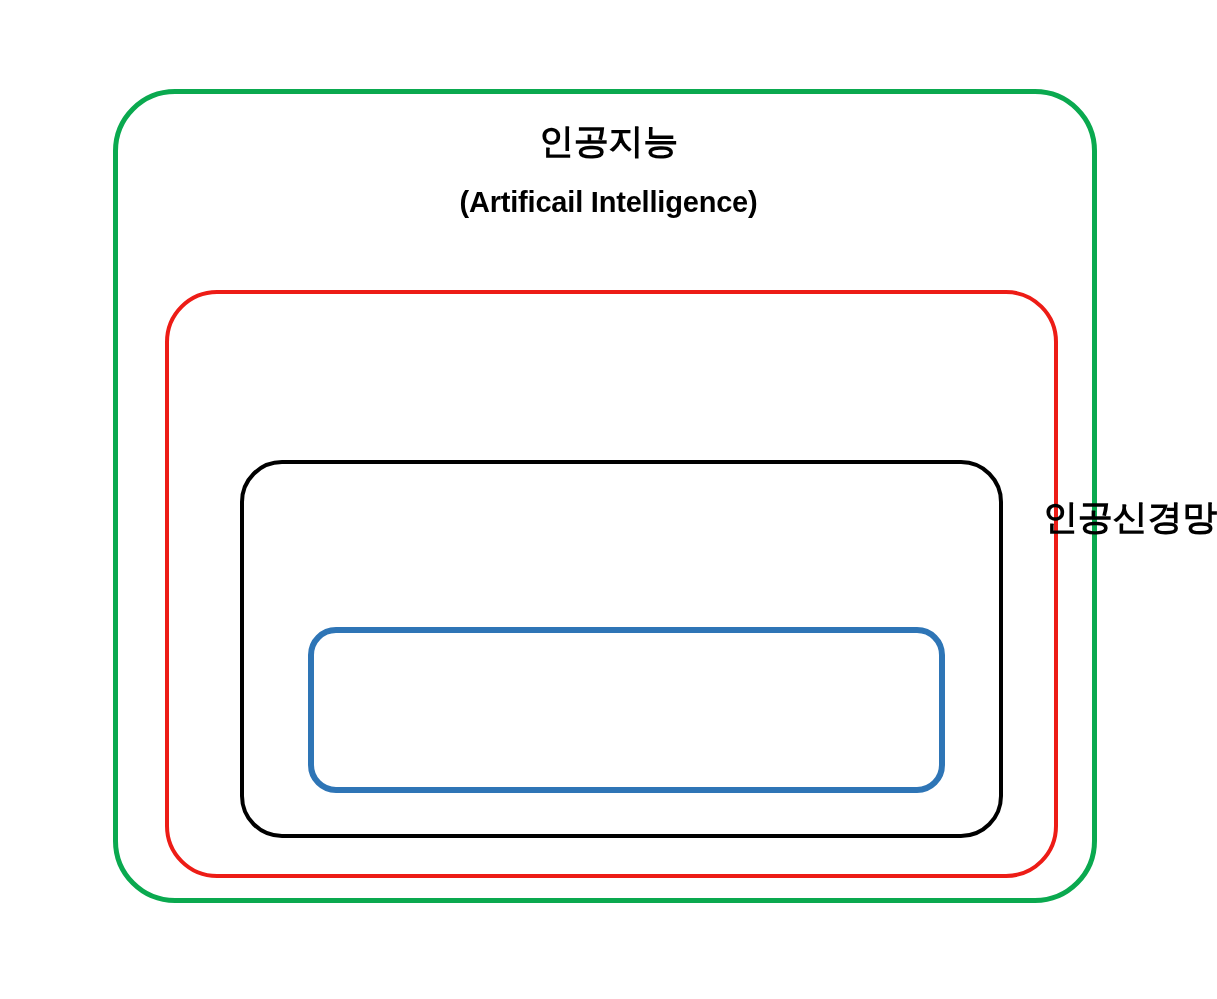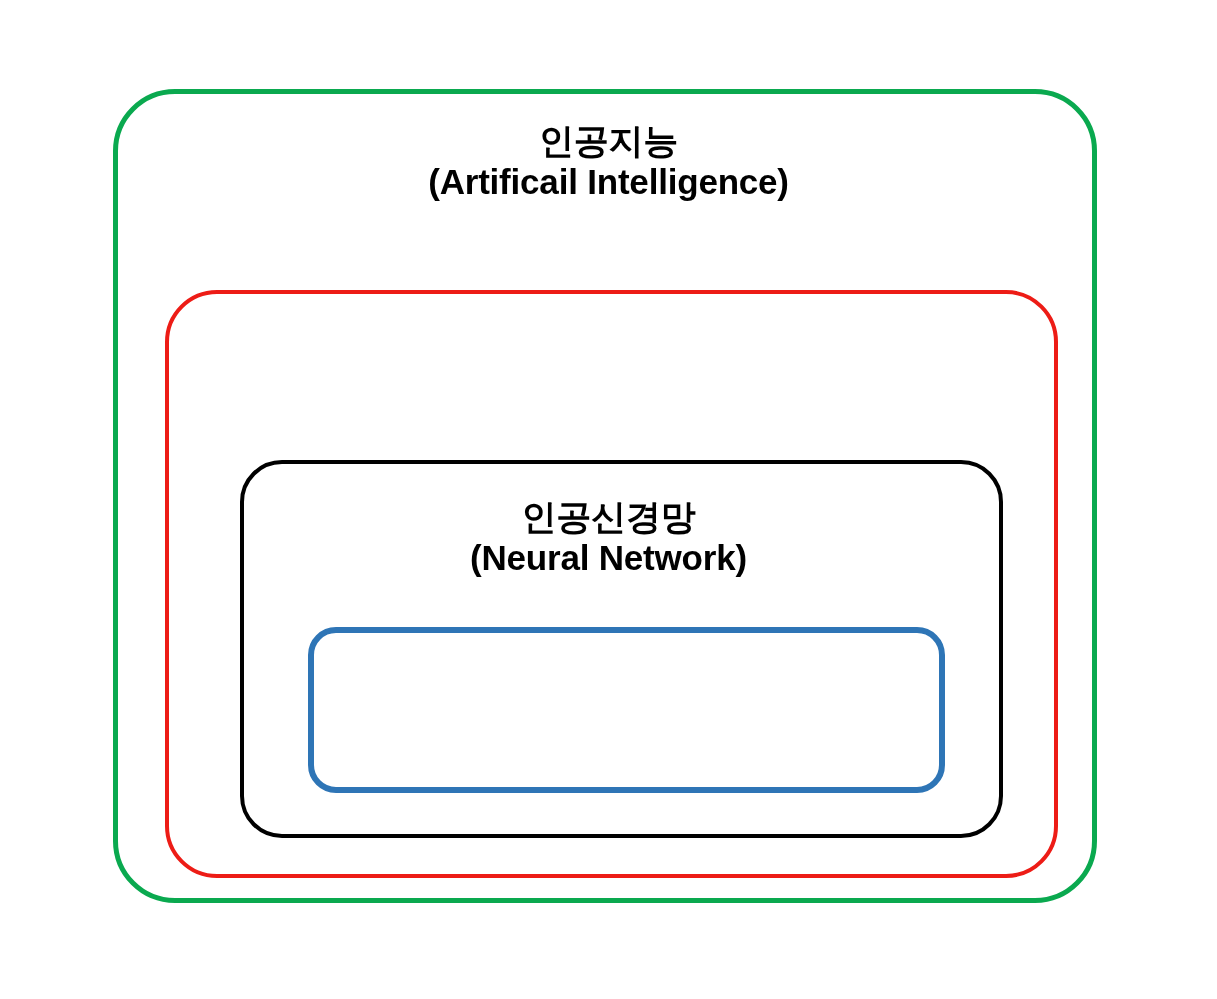--- a/index.html
+++ b/index.html
@@ -70,43 +70,43 @@
     letter-spacing: -0.2px;
     -webkit-font-smoothing: antialiased;
   }
   .label .ko {
     display: block;
     font-size: 35px;
     font-weight: bold;
   }
   .label .en {
     display: block;
-    font-size: 35px;
+    font-size: 29px;
     font-weight: bold;
+    margin-top: 24px;
   }
 
   .label-ai { top: 121px; }
   .label-ml { top: 320px; }
-  .label-nn { top: 497px; }
+  .label-nn { top: 497px; text-align: right; }
   .label-dl { top: 661px; }
 </style>
 </head>
 <body>
 
 <div id="canvas" style="background: rgb(255, 255, 255);">
 
   <div class="layer layer-ai" style="left: 113px; top: 89px; width: 984px; height: 814px; border: 5px solid rgb(10, 169, 79); border-radius: 62px;"></div>
   <div class="label label-ai">
     <span class="ko">인공지능</span>
     <span class="en">(Artificail Intelligence)</span>
   </div>
 
   <div class="layer layer-ml" style="left: 165px; top: 290px; width: 893px; height: 588px; border: 4px solid rgb(237, 28, 22); border-radius: 52px;"></div>
 
   <div class="layer layer-nn" style="left: 240px; top: 460px; width: 763px; height: 378px; border: 4px solid rgb(0, 0, 0); border-radius: 42px;"></div>
   <div class="label label-nn">
     <span class="ko">인공신경망</span>
-    <span class="en">(Neural Network)</span>
   </div>
 
   <div class="layer layer-dl" style="left: 308px; top: 627px; width: 637px; height: 166px; border: 6px solid rgb(46, 117, 182); border-radius: 28px;"></div>
 
 </div>
 
 </body></html>

